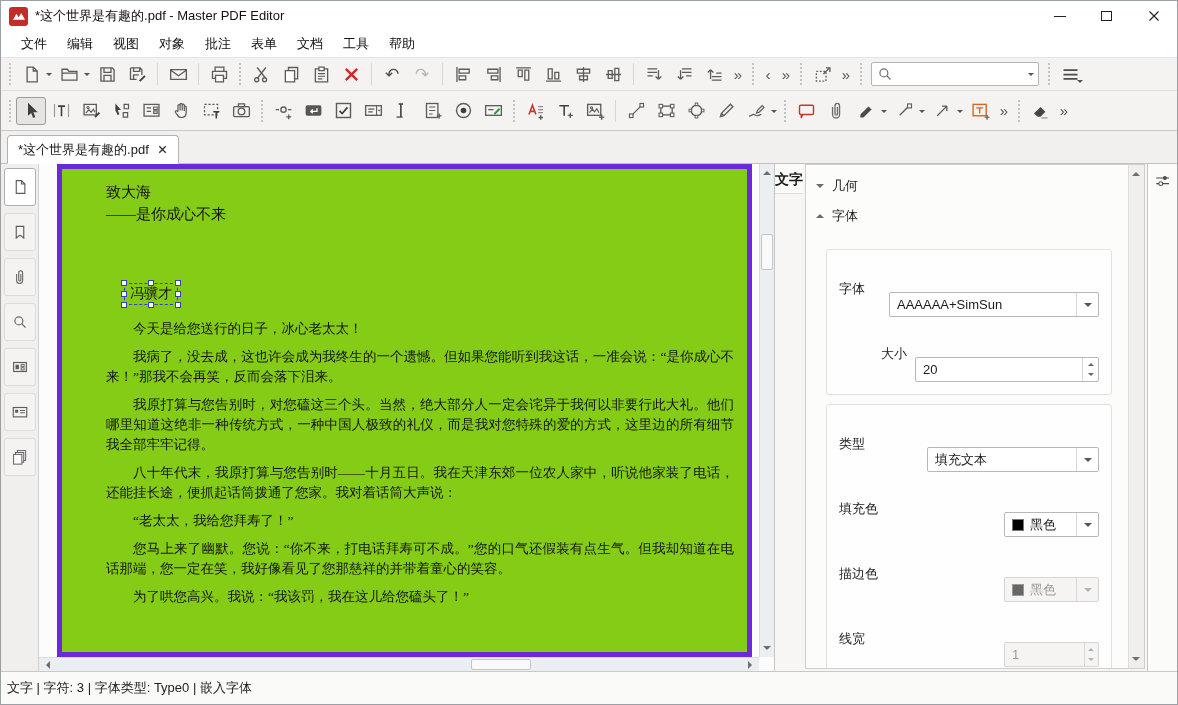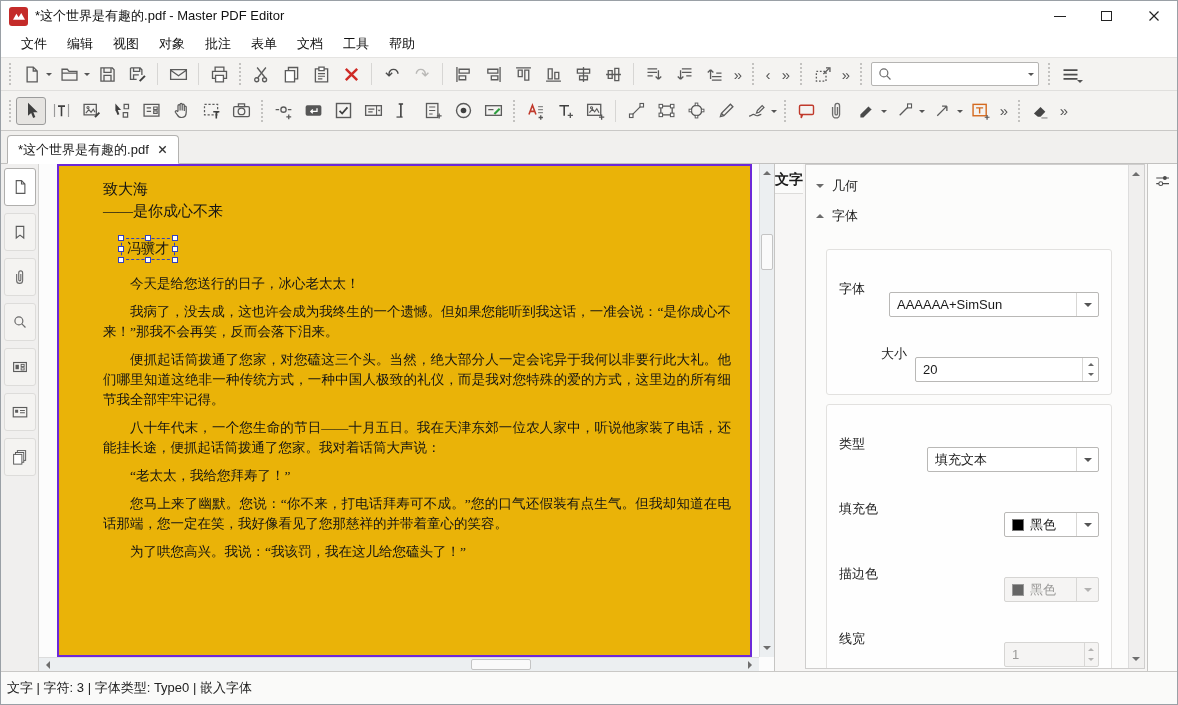--- a/index.html
+++ b/index.html
@@ -45,26 +45,26 @@
   
   .main { position:absolute; top:163px; left:0; right:0; bottom:33px; display:flex; }
 
   
   .sidestrip { width:38px; background:#f0efee; border-right:1px solid #d2d1cf; padding-top:4px; display:flex; flex-direction:column; align-items:center; gap:7px; }
   .sbtn { width:32px; height:38px; display:flex; align-items:center; justify-content:center; border:1px solid #dddcda; border-radius:3px; background:#f4f3f1; }
   .sbtn.active { background:#fff; border-color:#b0afad; }
 
   
   .docarea { flex:1; position:relative; background:#fcfcfc; overflow:hidden; }
-  .page { position:absolute; left:18px; top:0; right:22px; bottom:14px; background:#eab308; border:2px solid #6d28d9; overflow:hidden; }
+  .page { position:absolute; left:18px; top:0; right:22px; bottom:14px; background:#84cc16; border:5px solid #6d28d9; overflow:hidden; }
   .doccontent { position:absolute; left:44px; top:12px; width:628px; font-family:"Liberation Serif","DejaVu Serif",serif; color:#141414; }
   .doc-title { font-size:15px; line-height:22px; }
   .doc-sub { font-size:15px; line-height:22px; margin-bottom:16px; }
   .selwrap { margin:0 0 14px 18px; }
-  .selbox { position:relative; display:inline-block; border:1px dashed #3340bf; padding:1px 5px; font-size:14px; }
+  .selbox { position:relative; display:inline-block; border:1px dashed #3340bf; padding:1px 5px; font-size:14px;margin-top:42px; }
   .selbox .h { position:absolute; width:6px; height:6px; background:#fff; border:1px solid #3340bf; }
   .h.nw{left:-4px;top:-4px}.h.n{left:50%;margin-left:-3px;top:-4px}.h.ne{right:-4px;top:-4px}
   .h.e{right:-4px;top:50%;margin-top:-3px}.h.se{right:-4px;bottom:-4px}.h.s{left:50%;margin-left:-3px;bottom:-4px}
   .h.sw{left:-4px;bottom:-4px}.h.w{left:-4px;top:50%;margin-top:-3px}
   .doc-p { font-size:13.5px; line-height:20px; text-align:justify; text-indent:2em; margin-bottom:8px; }
 
   
   .vscroll { position:absolute; top:0; bottom:14px; right:0; width:15px; background:#eceff1; border-left:1px solid #dcdcdc; }
   .hscroll { position:absolute; left:0; right:15px; bottom:0; height:14px; background:#eceff1; border-top:1px solid #dcdcdc; }
   .sthumb { position:absolute; background:#fafafa; border:1px solid #c4c4c4; border-radius:2px; }
@@ -741,22 +741,22 @@
           <div class="doc-title">致大海</div>
           <div class="doc-sub">——是你成心不来</div>
           <div class="selwrap">
             <span class="selbox">
               <span>冯骥才</span>
               <span class="h nw"></span><span class="h n"></span><span class="h ne"></span><span class="h e"></span><span class="h se"></span><span class="h s"></span><span class="h sw"></span><span class="h w"></span>
             </span>
           </div>
           <p class="doc-p">今天是给您送行的日子，冰心老太太！</p>
           <p class="doc-p">我病了，没去成，这也许会成为我终生的一个遗憾。但如果您能听到我这话，一准会说：“是你成心不来！”那我不会再笑，反而会落下泪来。</p>
-          <p class="doc-p">便抓起话筒拨通了您家，对您磕这三个头。当然，绝大部分人一定会诧异于我何以非要行此大礼。他们哪里知道这绝非一种传统方式，一种中国人极致的礼仪，而是我对您特殊的爱的方式，这里边的所有细节我全部牢牢记得。</p>
-          <p class="doc-p">八十年代末，一个您生命的节日——十月五日。我在天津东郊一位农人家中，听说他家装了电话，还能挂长途，便抓起话筒拨通了您家。我对着话筒大声说：</p>
+          <p class="doc-p">我原打算与您告别时，对您磕这三个头。当然，绝大部分人一定会诧异于我何以非要行此大礼。他们哪里知道这绝非一种传统方式，一种中国人极致的礼仪，而是我对您特殊的爱的方式，这里边的所有细节我全部牢牢记得。</p>
+          <p class="doc-p">八十年代末，我原打算与您告别时——十月五日。我在天津东郊一位农人家中，听说他家装了电话，还能挂长途，便抓起话筒拨通了您家。我对着话筒大声说：</p>
           <p class="doc-p">“老太太，我给您拜寿了！”</p>
           <p class="doc-p">您马上来了幽默。您说：“你不来，打电话拜寿可不成。”您的口气还假装有点生气。但我却知道在电话那端，您一定在笑，我好像看见了您那慈祥的并带着童心的笑容。</p>
           <p class="doc-p">为了哄您高兴。我说：“我该罚，我在这儿给您磕头了！”</p>
 
         </div>
       </div>
       <div class="vscroll">
         <div class="arr up"></div>
         <div class="sthumb" style="left:1px; right:1px; top:70px; height:36px;"></div>
         <div class="arr dn"></div>

